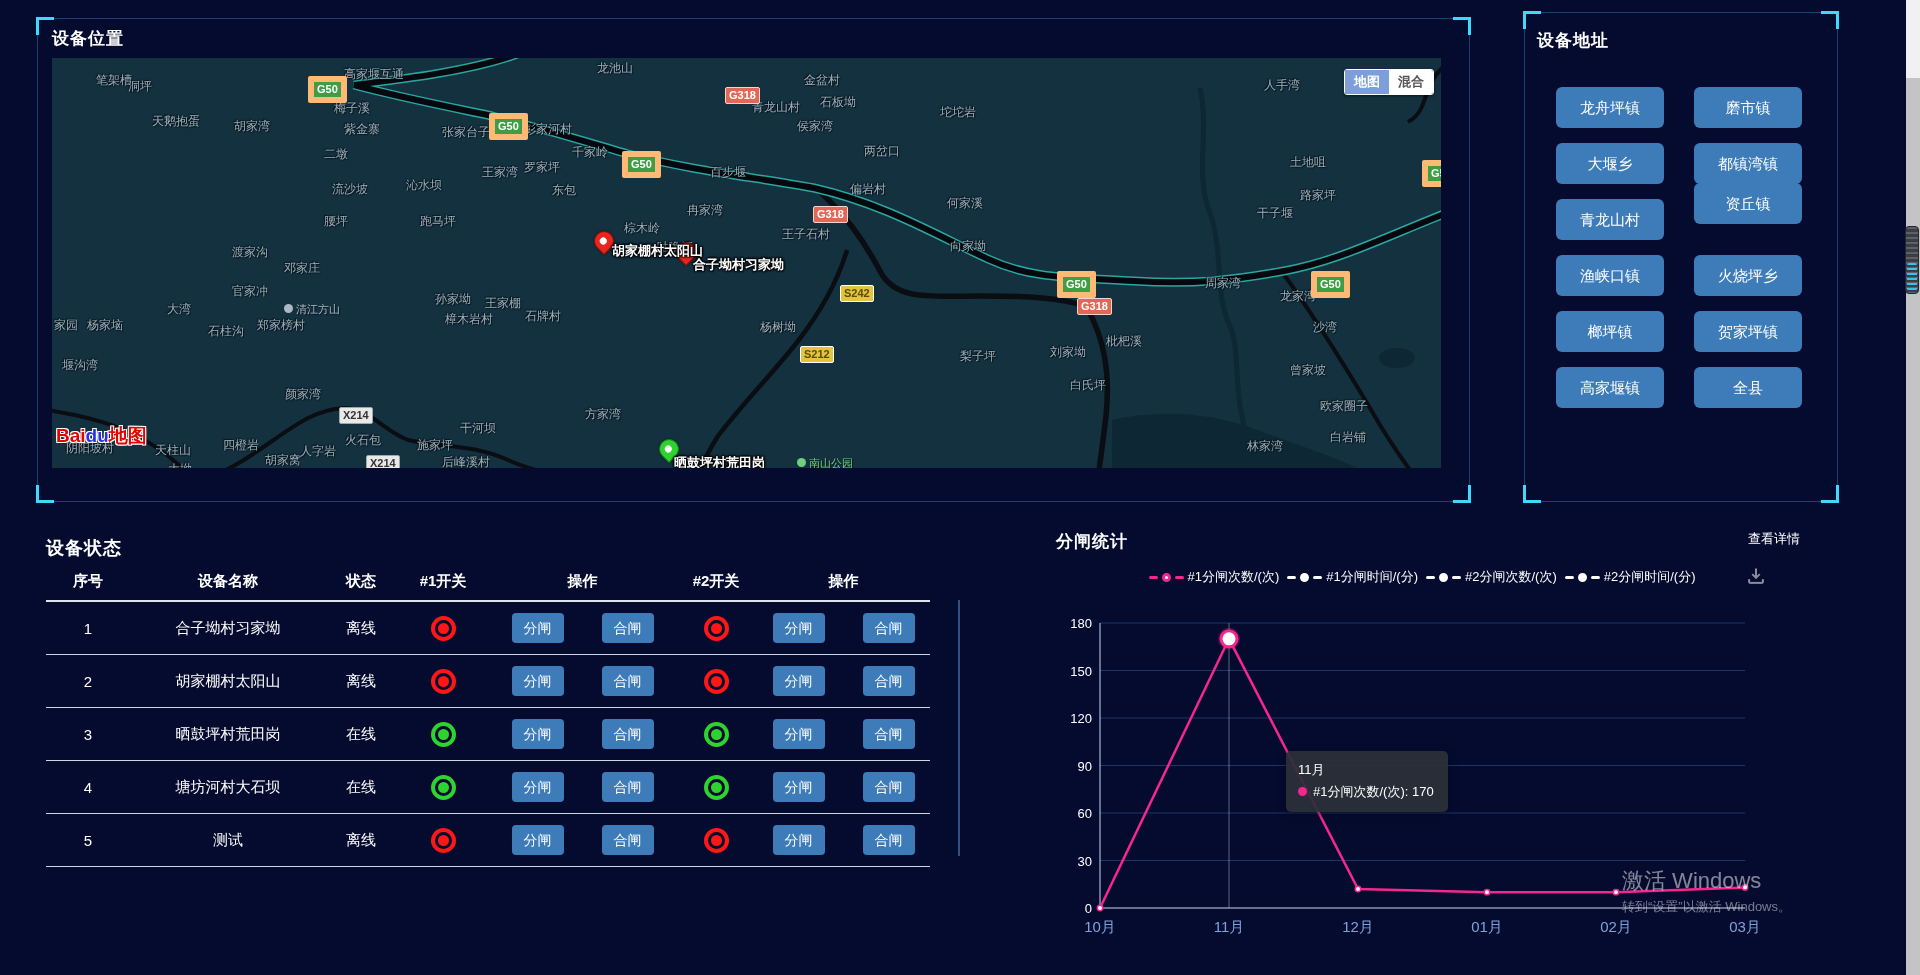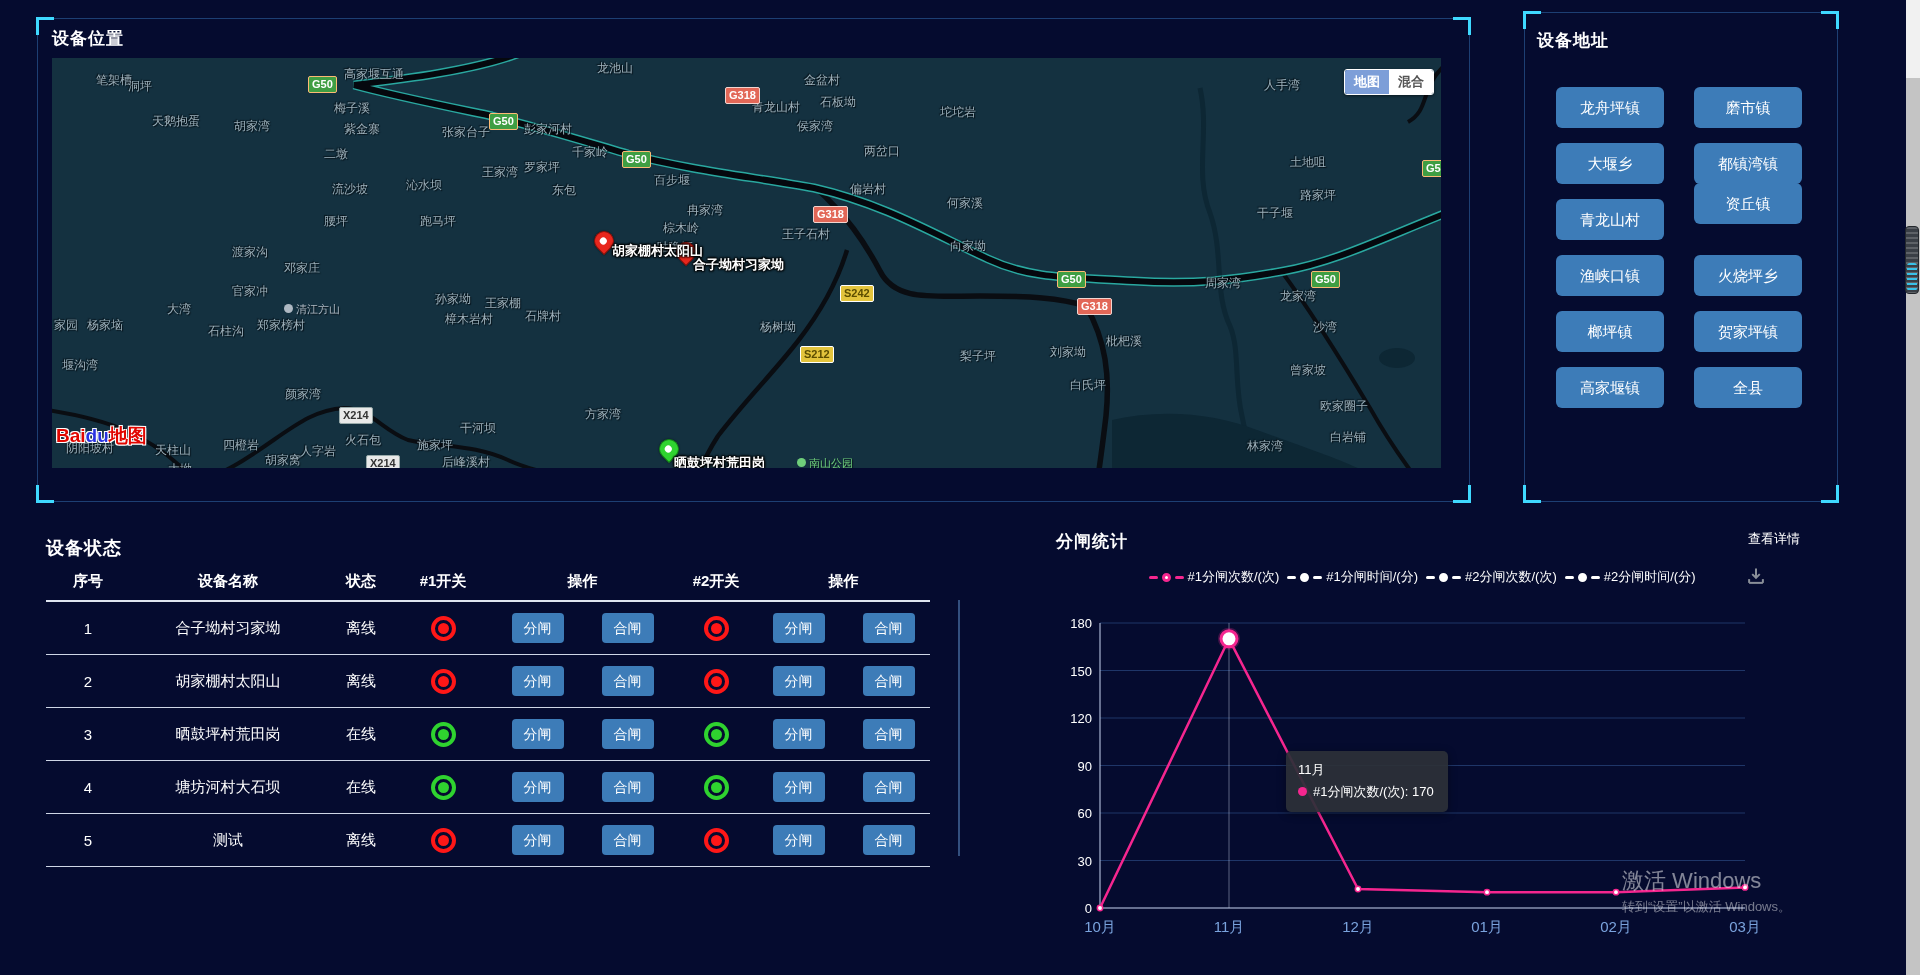--- a/index.html
+++ b/index.html
@@ -11,21 +11,21 @@
   .br.tr{top:-2px;right:-2px;border-left:none;border-bottom:none;}
   .br.bl{bottom:-2px;left:-2px;border-right:none;border-top:none;}
   .br.brr{bottom:-2px;right:-2px;border-left:none;border-top:none;}
   .ptitle{position:absolute;font-size:17px;font-weight:bold;color:#fff;letter-spacing:1px;}
   
   #map{position:absolute;left:14px;top:39px;width:1389px;height:410px;background:#143140;overflow:hidden;}
   #map svg{position:absolute;left:0;top:0;}
   .mlabel{position:absolute;font-size:12px;color:#9db0ba;white-space:nowrap;
           text-shadow:1px 1px 1px #061017,-1px -1px 1px #061017;}
   .badge{position:absolute;font-size:11px;font-weight:bold;padding:0 3px;border-radius:2px;line-height:15px;white-space:nowrap;}
-  .badge.g50{background:#3f9e43;color:#fff;border:1px solid #fdba74;}
+  .badge.g50{background:#3f9e43;color:#fff;border:6px solid #fdba74;}
   .badge.g318{background:#e26757;color:#fff;border:1px solid #f2d5d0;}
   .badge.s{background:#e3c43c;color:#5c4d00;border:1px solid #fff;}
   .badge.x{background:#e9e9e9;color:#333;border:1px solid #9aa;}
   .pin{position:absolute;width:18px;height:18px;border-radius:50% 50% 50% 0;
        transform:rotate(-45deg);box-shadow:0 0 2px rgba(0,0,0,.6);z-index:5;}
   .pin::after{content:"";position:absolute;left:5px;top:5px;width:7px;height:7px;border-radius:50%;background:#fff;}
   .pin-label{position:absolute;font-size:13px;font-weight:bold;color:#fff;white-space:nowrap;z-index:6;
              text-shadow:1px 1px 2px #000,-1px -1px 2px #000,1px -1px 2px #000,-1px 1px 2px #000;}
   .poi{position:absolute;font-size:11px;white-space:nowrap;text-shadow:1px 1px 1px #061017;}
   .poi i{display:inline-block;width:9px;height:9px;border-radius:50%;margin-right:3px;}
@@ -125,23 +125,23 @@
           <span class="mlabel" style="left: 798px; top: 123px;">偏岩村</span>
           <span class="mlabel" style="left: 895px; top: 137px;">何家溪</span>
           <span class="mlabel" style="left: 898px; top: 148px; margin-top: 32px;">向家坳</span>
           <span class="mlabel" style="left: 730px; top: 168px;">王子石村</span>
           <span class="mlabel" style="left: 280px; top: 123px;">流沙坡</span>
           <span class="mlabel" style="left: 354px; top: 119px;">沁水坝</span>
           <span class="mlabel" style="left: 430px; top: 106px;">王家湾</span>
           <span class="mlabel" style="left: 472px; top: 101px;">罗家坪</span>
           <span class="mlabel" style="left: 500px; top: 124px;">东包</span>
           <span class="mlabel" style="left: 520px; top: 86px;">千家岭</span>
-          <span class="mlabel" style="left: 602px; top: 106px; margin-top: 8px;">百步堰</span>
+          <span class="mlabel" style="left: 658px; top: 106px;">百步堰</span>
           <span class="mlabel" style="left: 635px; top: 144px;">冉家湾</span>
-          <span class="mlabel" style="left: 611px; top: 162px;">棕木岭</span>
+          <span class="mlabel" style="left: 572px; top: 162px;">棕木岭</span>
           <span class="mlabel" style="left: 605px; top: 181px;">咕噜垭</span>
           <span class="mlabel" style="left: 272px; top: 155px;">腰坪</span>
           <span class="mlabel" style="left: 368px; top: 155px;">跑马坪</span>
           <span class="mlabel" style="left: 180px; top: 186px;">渡家沟</span>
           <span class="mlabel" style="left: 232px; top: 202px;">邓家庄</span>
           <span class="mlabel" style="left: 180px; top: 225px;">官家冲</span>
           <span class="mlabel" style="left: 205px; top: 259px;">郑家榜村</span>
           <span class="mlabel" style="left: 383px; top: 233px;">孙家坳</span>
           <span class="mlabel" style="left: 393px; top: 253px;">樟木岩村</span>
           <span class="mlabel" style="left: 708px; top: 261px;">杨树坳</span>

